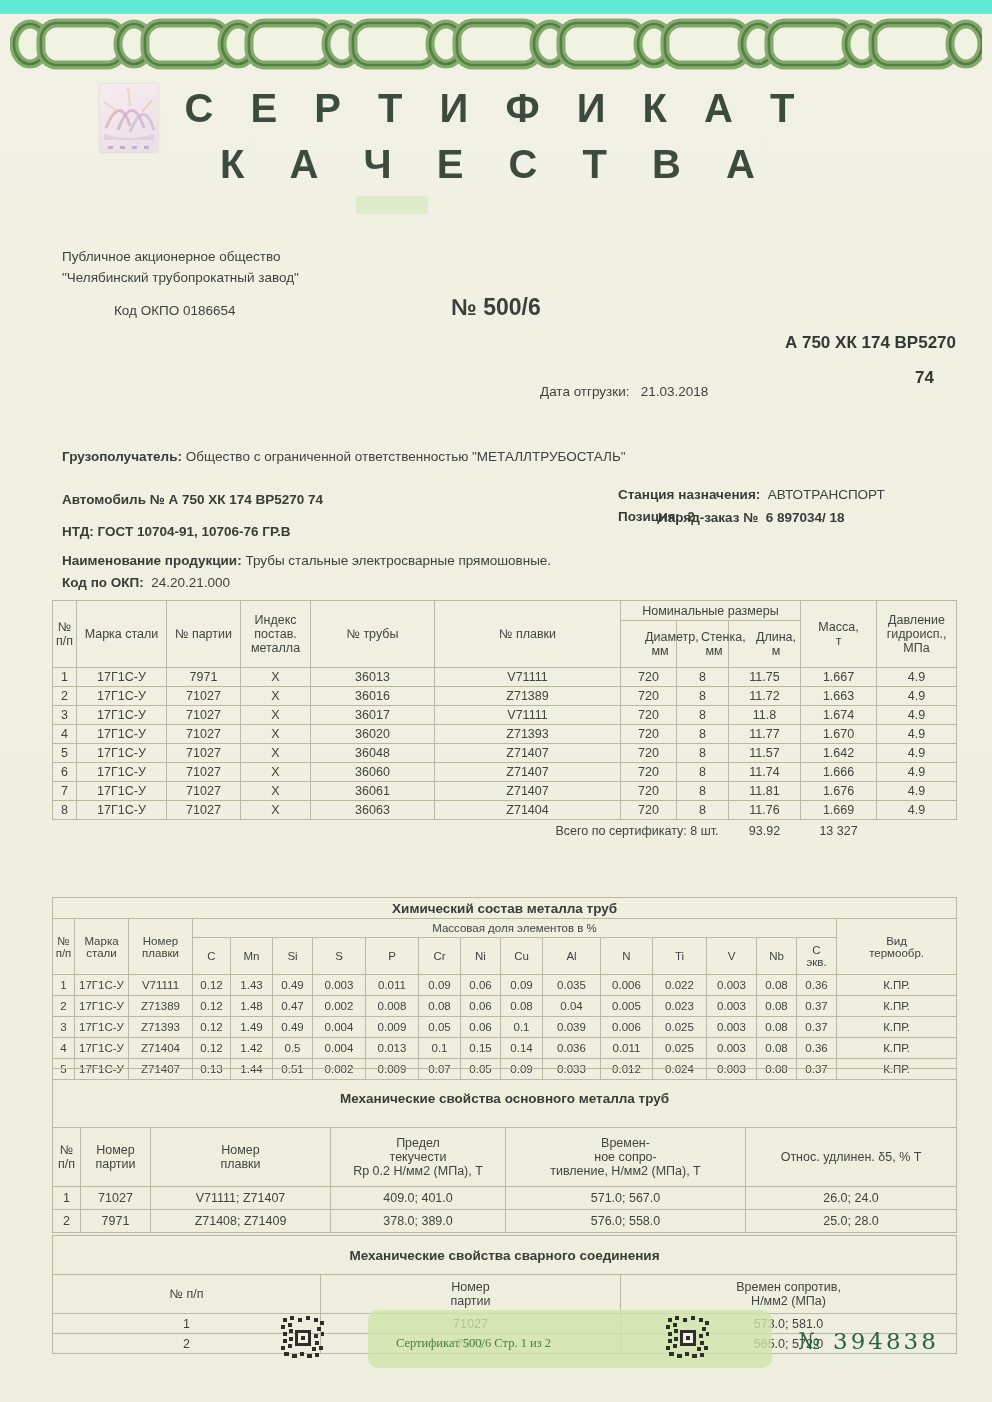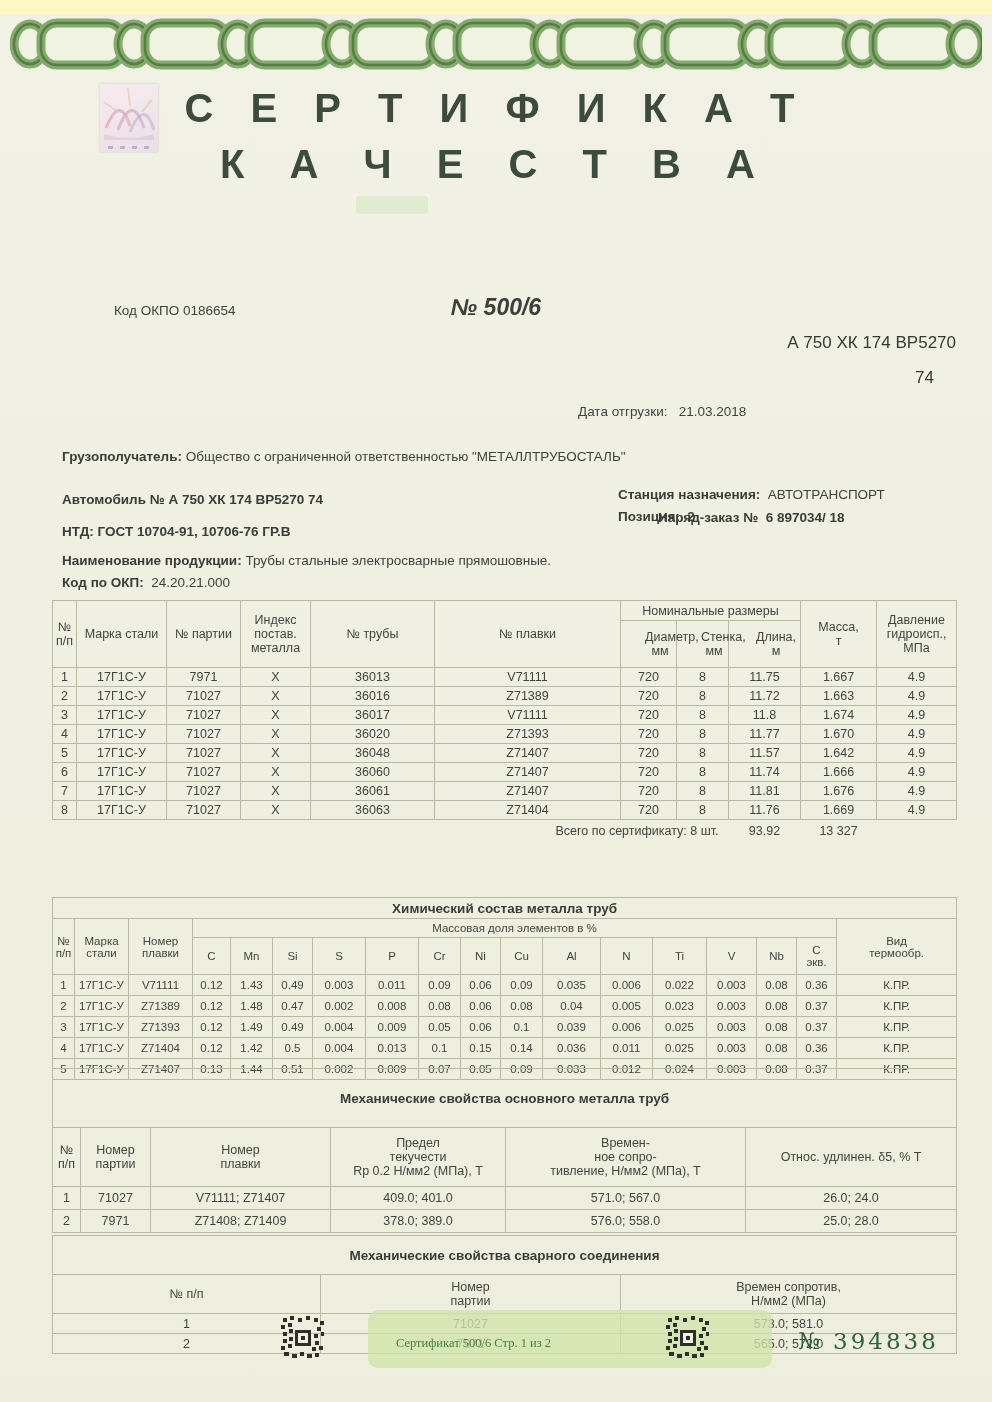--- a/index.html
+++ b/index.html
@@ -1,16 +1,16 @@
 <!DOCTYPE html>
 <html><head>
 <meta charset="utf-8">
 <style>
   html,body{margin:0;padding:0;background:#ffffff;}
-  .page{position:relative;width:992px;height:1402px;background:#fef9c3;overflow:hidden;
+  .page{position:relative;width:992px;height:1402px;background:#5eead4;overflow:hidden;
         font-family:"Liberation Sans",sans-serif;color:#41463f;}
   .paper{position:absolute;top:14px;left:0;width:992px;height:1388px;
          background:linear-gradient(180deg,#f1f2e5 0%,#eff0e1 45%,#edeedd 100%);}
   
   .chain{position:absolute;top:16px;left:10px;}
   .link-outer{stroke:#84aa6d;stroke-width:9;fill:#f0f3e2;}
   .link-inner{stroke:#547e44;stroke-width:2.5;fill:none;}
   
   .logo{position:absolute;left:100px;top:84px;width:58px;height:68px;
         background:linear-gradient(160deg,#f6ecef 0%,#f0e4ea 60%,#e9dfe9 100%);
@@ -18,24 +18,24 @@
   
   .title{position:absolute;top:80px;left:0;width:100%;text-align:center;
          font-weight:bold;font-size:40px;line-height:56px;letter-spacing:13px;
          color:#3d4a3e;}
   .title .t2{letter-spacing:17px;}
   
   .txt{position:absolute;font-size:13.5px;color:#3d423c;}
   .b{font-weight:bold;color:#383d37;}
   .company{left:62px;top:246px;line-height:21px;}
   .okpo{left:114px;top:303px;}
-  .certno{left:0;top:294px;width:100%;text-align:center;font-size:23px;font-weight:bold;color:#3b403a;font-style:italic;}
-  .carcode{right:36px;top:325px;text-align:right;font-size:17px;font-weight:normal;line-height:35px;color:#343933;}
+  .certno{left:0;top:294px;width:100%;text-align:center;font-size:23px;font-weight:bold;color:#3b403a;}
+  .carcode{right:36px;top:325px;text-align:right;font-size:17px;font-weight:bold;line-height:35px;color:#343933;}
   .carcode .l2{margin-right:22px;}
-  .shipdate{left:540px;top:404px;margin-left:38px;}
+  .shipdate{left:540px;top:384px;}
   .smudge1{position:absolute;left:356px;top:196px;width:72px;height:18px;background:#d4e4bc;opacity:.55;border-radius:4px;}
   
   table{position:absolute;border-collapse:collapse;table-layout:fixed;left:52px;width:904px;}
   td,th{border:1px solid #b7b9a2;text-align:center;vertical-align:middle;padding:0 1px;
         font-weight:normal;color:#40453e;}
   .pre{white-space:pre-line;}
   .tbl-title{font-size:13.5px;font-weight:bold;color:#383d37;height:21px;}
   .pipes{top:600px;font-size:12.5px;}
   .pipes thead th{font-size:12.5px;}
   .pipes tbody tr{height:19px;}
@@ -130,20 +130,24 @@
     </svg>
   </div>
 
   <div class="title">
     <div class="t1">С Е Р Т И Ф И К А Т</div>
     <div class="t2">К А Ч Е С Т В А</div>
   </div>
 
   <div class="smudge1"></div>
 
+  <div class="txt company">
+    <div>Публичное акционерное общество</div>
+    <div>"Челябинский трубопрокатный завод"</div>
+  </div>
 
   <div class="txt okpo">Код ОКПО 0186654</div>
   <div class="txt certno">№ 500/6</div>
 
   <div class="txt carcode">
     <div>А 750 ХК 174 ВР5270</div>
     <div class="l2">74</div>
   </div>
 
   <div class="txt shipdate">

